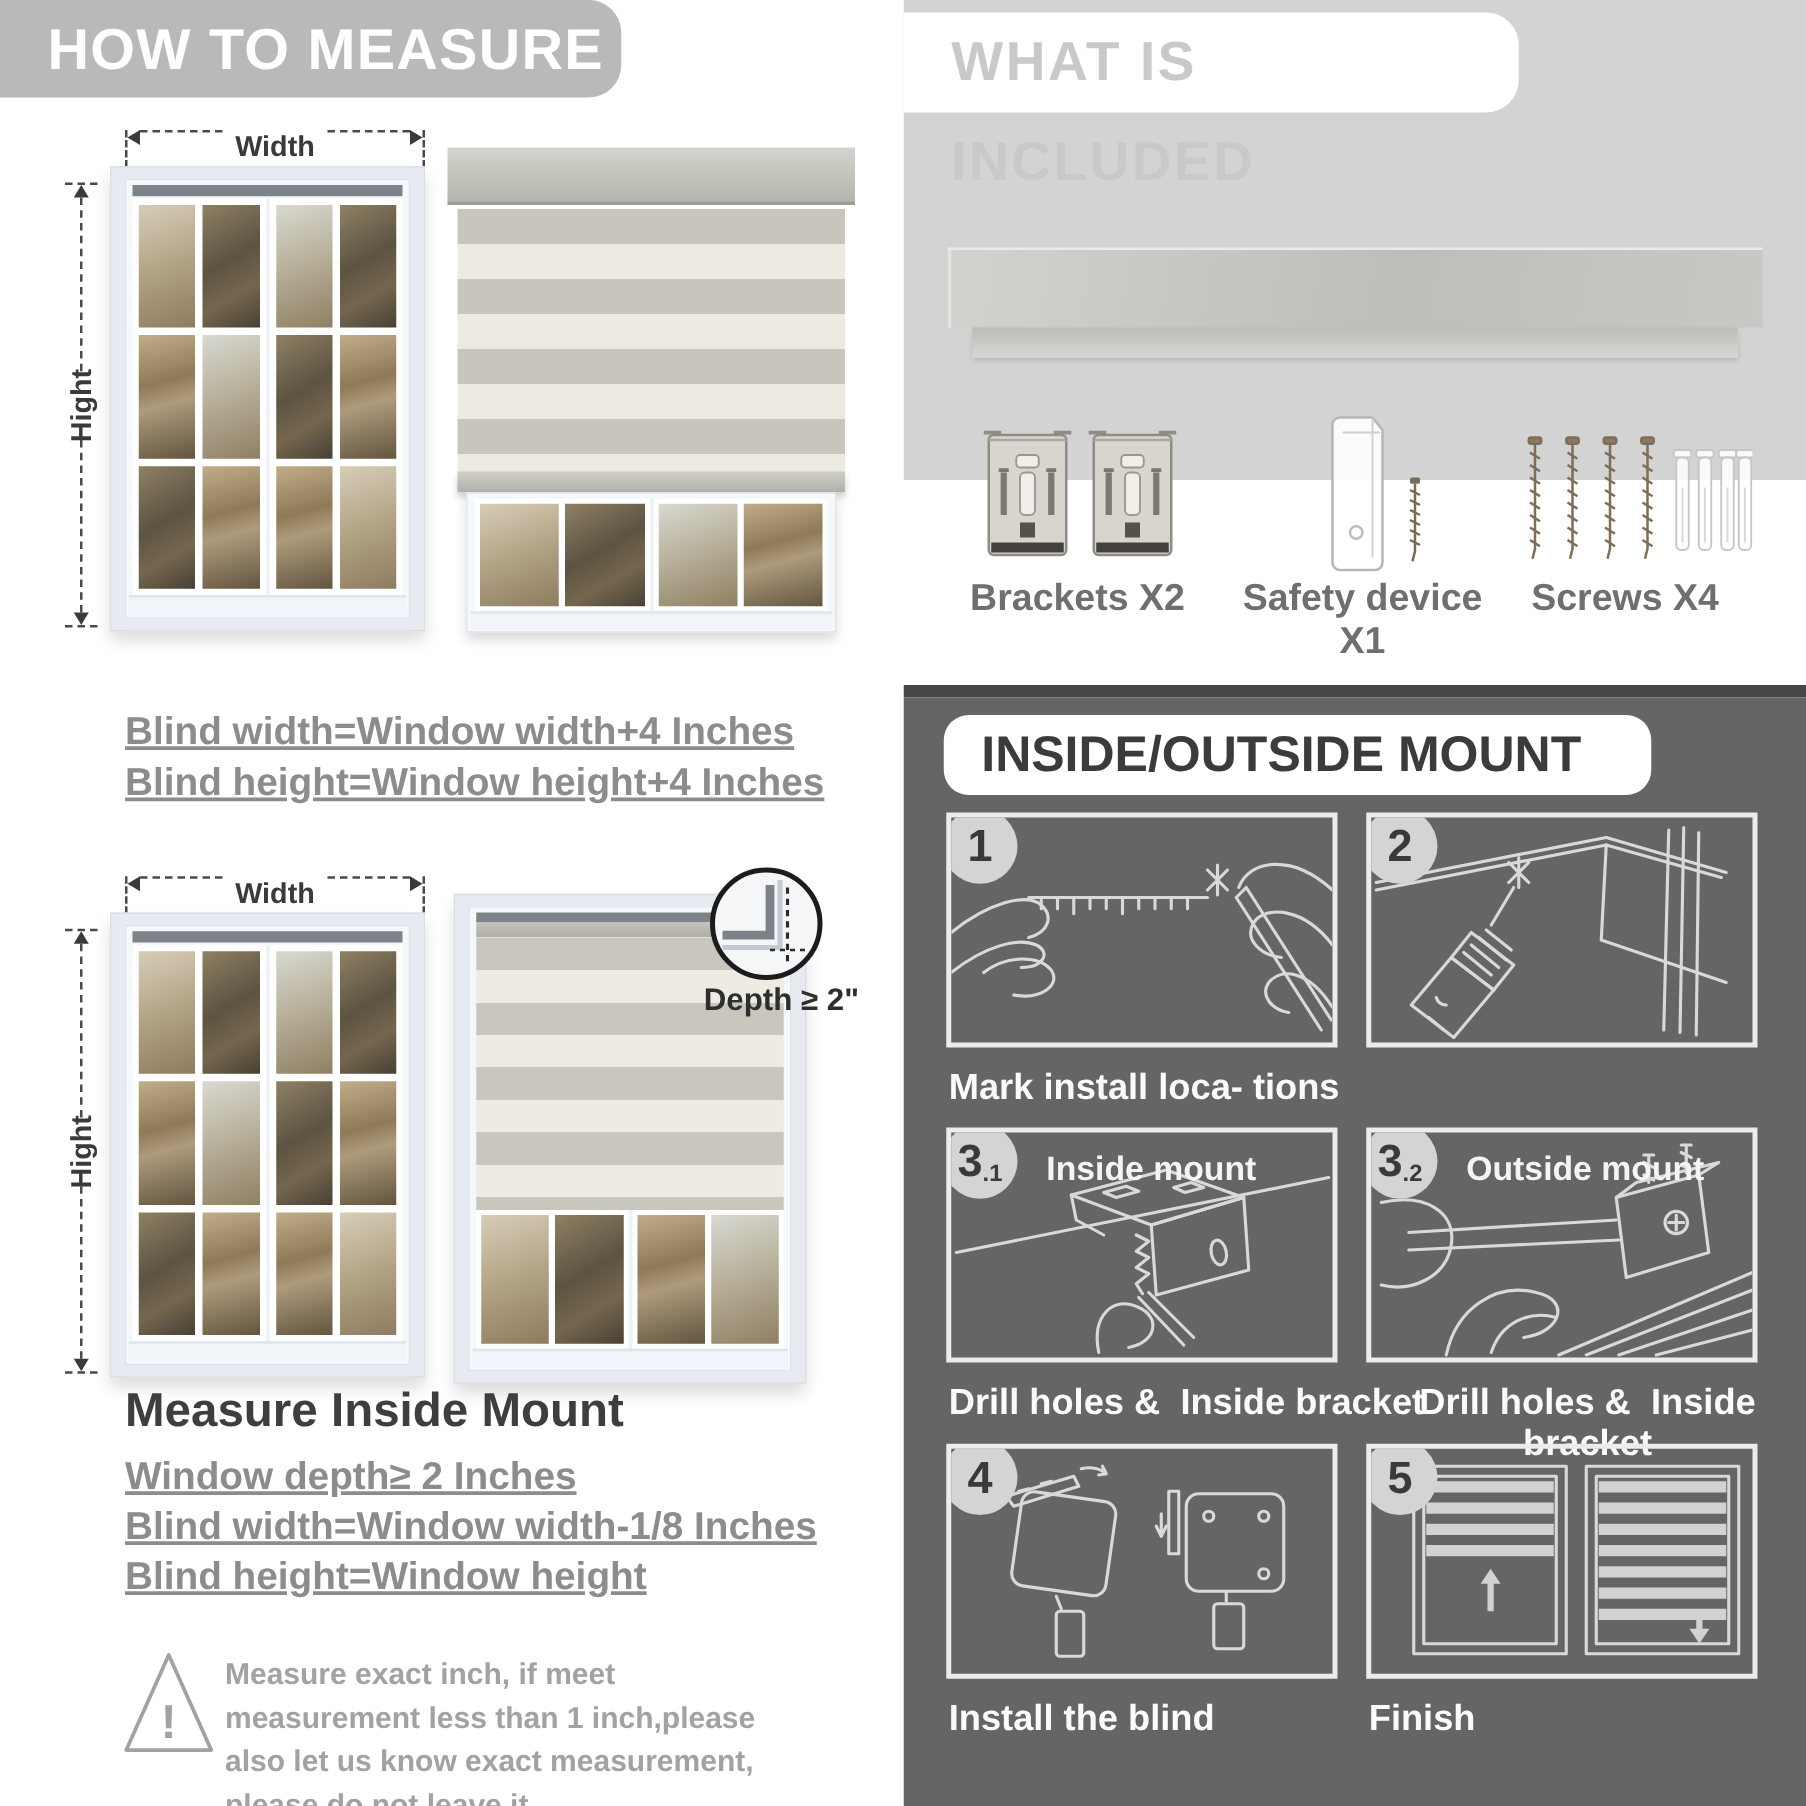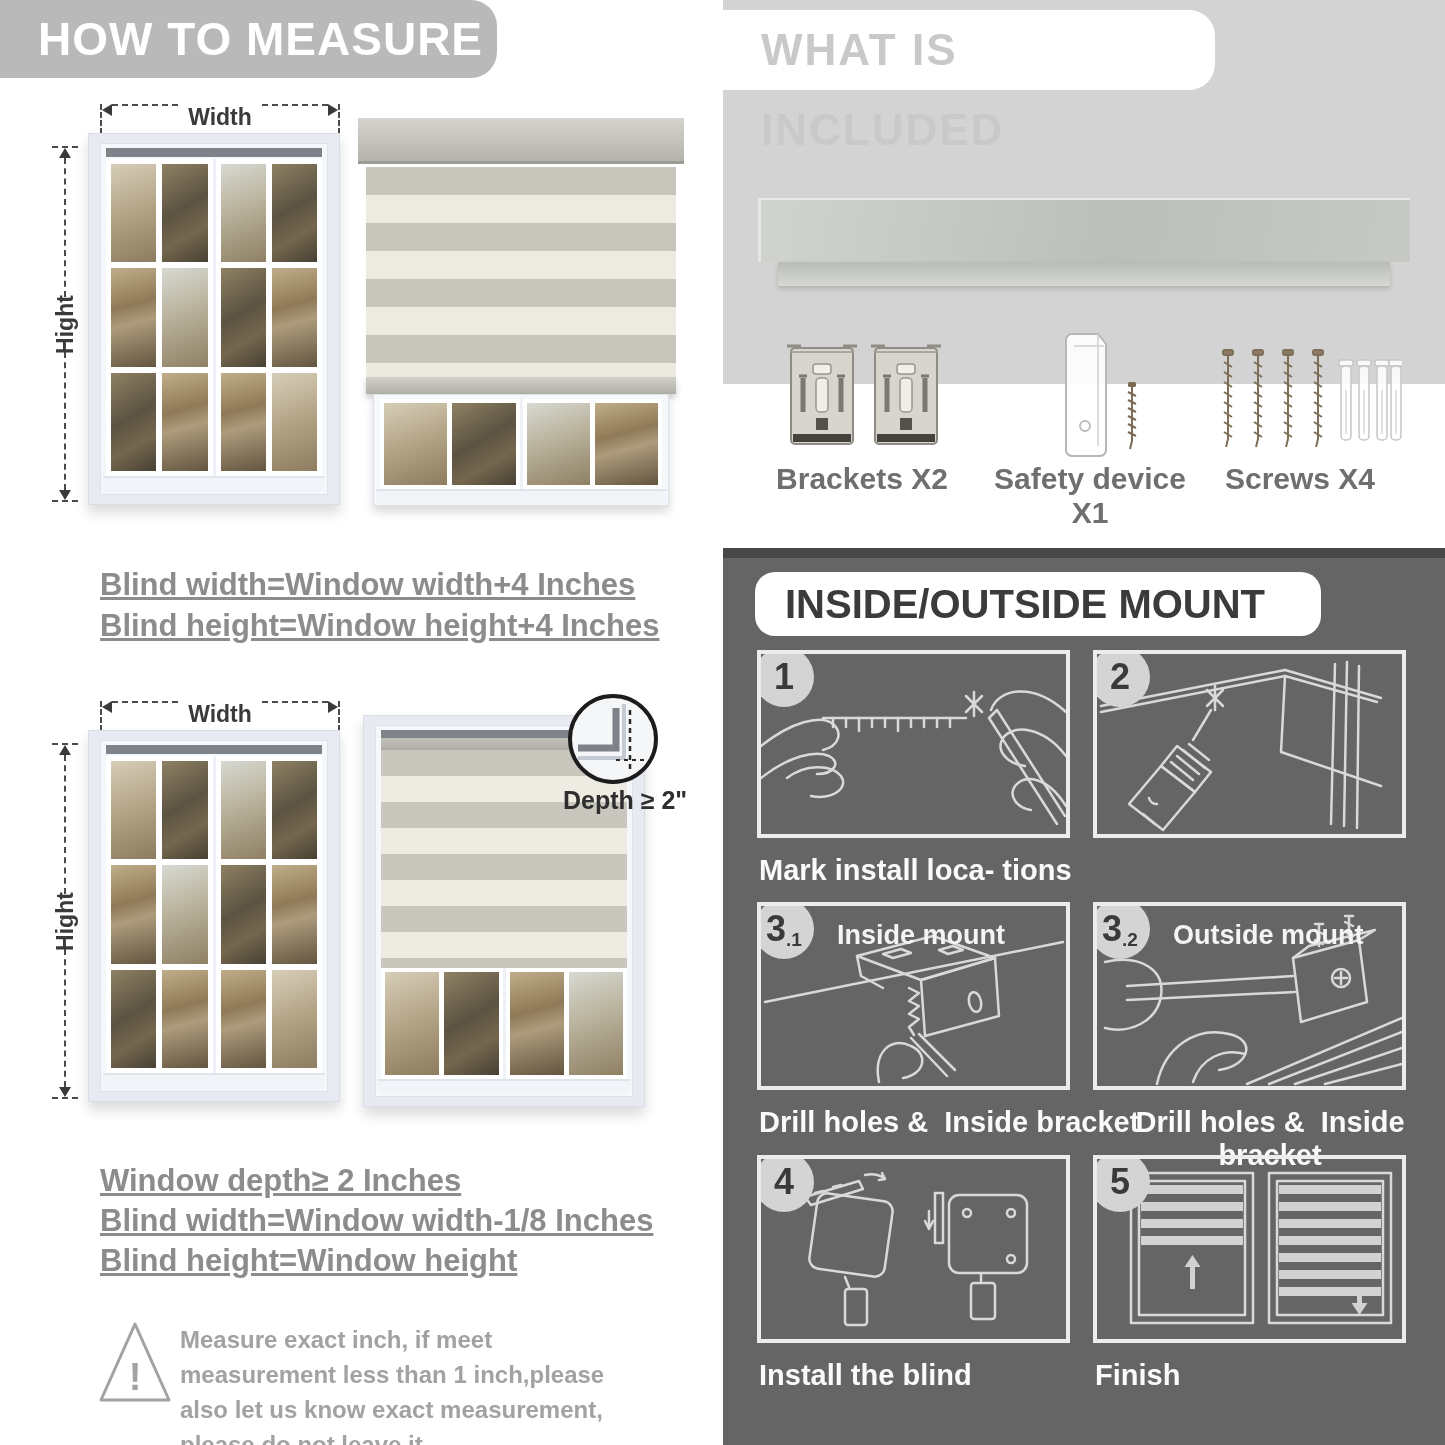--- a/index.html
+++ b/index.html
@@ -251,20 +251,21 @@
   <div class="abs magnifier" style="left:568px;top:694px;">
     <svg width="82" height="82" viewBox="0 0 82 82">
       <path d="M6,50 H44 V10" stroke="#7c8287" stroke-width="7" fill="none"></path>
       <path d="M6,60 H52 V6" stroke="#c3cad1" stroke-width="4" fill="none"></path>
       <path d="M58,12 V74" stroke="#2a2a2a" stroke-width="2.5" stroke-dasharray="5 4" fill="none"></path>
       <path d="M44,62 H72" stroke="#2a2a2a" stroke-width="2" stroke-dasharray="4 4" fill="none"></path>
     </svg>
   </div>
   <div class="abs depth-lbl" style="left:563px;top:786px;">Depth ≥ 2"</div>
 
+  <div class="abs h1-dark" style="left:100px;top:1108px;">Measure Inside Mount</div>
   <div class="abs body-gray" style="left:100px;top:1163px;">Window depth≥ 2 Inches</div>
   <div class="abs body-gray" style="left:100px;top:1203px;">Blind width=Window width-1/8 Inches</div>
   <div class="abs body-gray" style="left:100px;top:1243px;">Blind height=Window height</div>
 
   <svg class="abs" style="left:95px;top:1316px;" width="80" height="92" viewBox="0 0 80 92">
     <path d="M40 8 L74 84 L6 84 Z" fill="none" stroke="#a2a2a2" stroke-width="3" stroke-linejoin="round"></path>
     <text x="40" y="74" text-anchor="middle" font-size="38" font-weight="bold" fill="#a2a2a2" font-family="Liberation Sans, sans-serif">!</text>
   </svg>
   <div class="abs warn-text" style="left:180px;top:1322px;">Measure exact inch, if meet measurement less than 1 inch,please also let us know exact measurement, please do not leave it</div>
 

